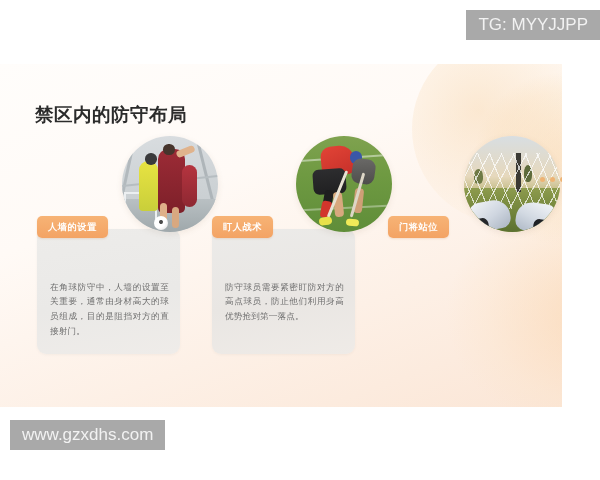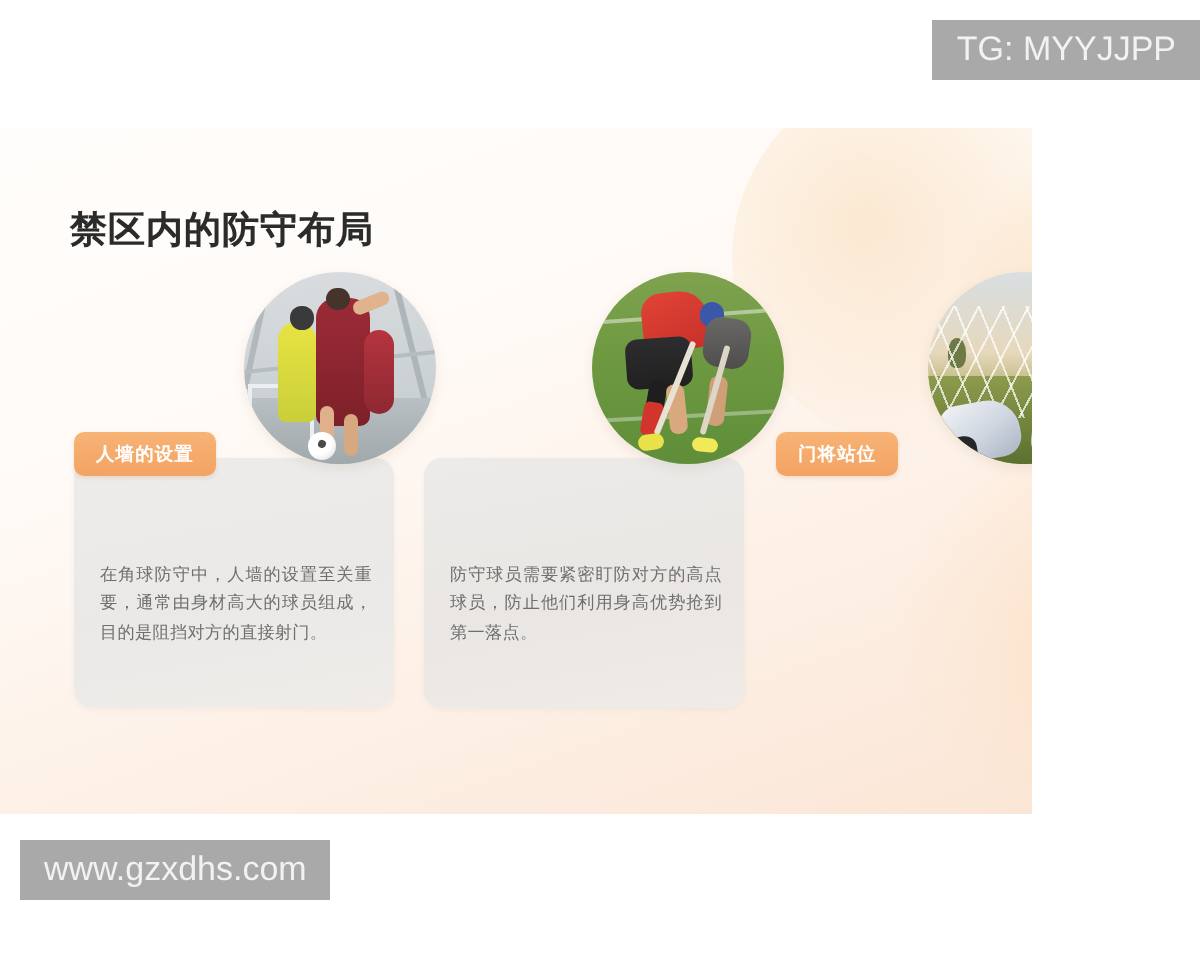--- a/index.html
+++ b/index.html
@@ -13,21 +13,21 @@
     font-family: "Liberation Sans", "DejaVu Sans", sans-serif;
     overflow: hidden;
     position: relative;
   }
 
   
   .slide {
     position: absolute;
     left: 0;
     top: 64px;
-    width: 516px;
+    width: 562px;
     height: 343px;
     background:
       radial-gradient(120px 120px at 560px 95px, rgba(248,214,170,0.55) 0%, rgba(250,226,192,0.30) 55%, rgba(255,255,255,0) 72%),
       radial-gradient(200px 160px at 596px 250px, rgba(250,207,160,0.50) 0%, rgba(252,226,196,0.25) 55%, rgba(255,255,255,0) 75%),
       linear-gradient(160deg, #fffdfb 0%, #fffaf6 35%, #fdf0e6 68%, #fbe6d6 100%);
     overflow: hidden;
   }
   .slide::after {
     content: "";
     position: absolute;
@@ -80,21 +80,20 @@
     height: 343px;
   }
   .card {
     position: absolute;
     top: 165px;
     width: 143px;
     height: 125px;
     border-radius: 9px;
     background: linear-gradient(170deg, #eceae8 0%, #eae7e5 45%, #eeeae6 100%);
     box-shadow: 0 1px 3px rgba(0,0,0,0.04);
-    padding-left: 17px;
   }
   .card.c1 { left: 37px;  background: linear-gradient(170deg, #edecea 0%, #eae9e7 55%, #efece9 100%); }
   .card.c2 { left: 212px; background: linear-gradient(170deg, #ecebe9 0%, #e9e6e3 55%, #efebe7 100%); }
   .card.c3 { left: 388px; background: linear-gradient(170deg, #ecebe8 0%, #eae6e2 55%, #f0ebe6 100%); }
 
   .card-body {
     position: absolute;
     left: 13px;
     right: 11px;
     top: 42px;
@@ -291,19 +290,20 @@
     </div>
 
     <div class="card c1">
       <p class="card-body">在角球防守中，人墙的设置至关重要，通常由身材高大的球员组成，目的是阻挡对方的直接射门。</p>
     </div>
     <div class="card c2">
       <p class="card-body">防守球员需要紧密盯防对方的高点球员，防止他们利用身高优势抢到第一落点。</p>
     </div>
 
     <div class="badge b1">人墙的设置</div>
+    <div class="badge b2">盯人战术</div>
     <div class="badge b3">门将站位</div>
 
   </div>
 </div>
 
 <div class="wm wm-tg">TG: MYYJJPP</div>
 <div class="wm wm-site">www.gzxdhs.com</div>
 
 </body></html>

